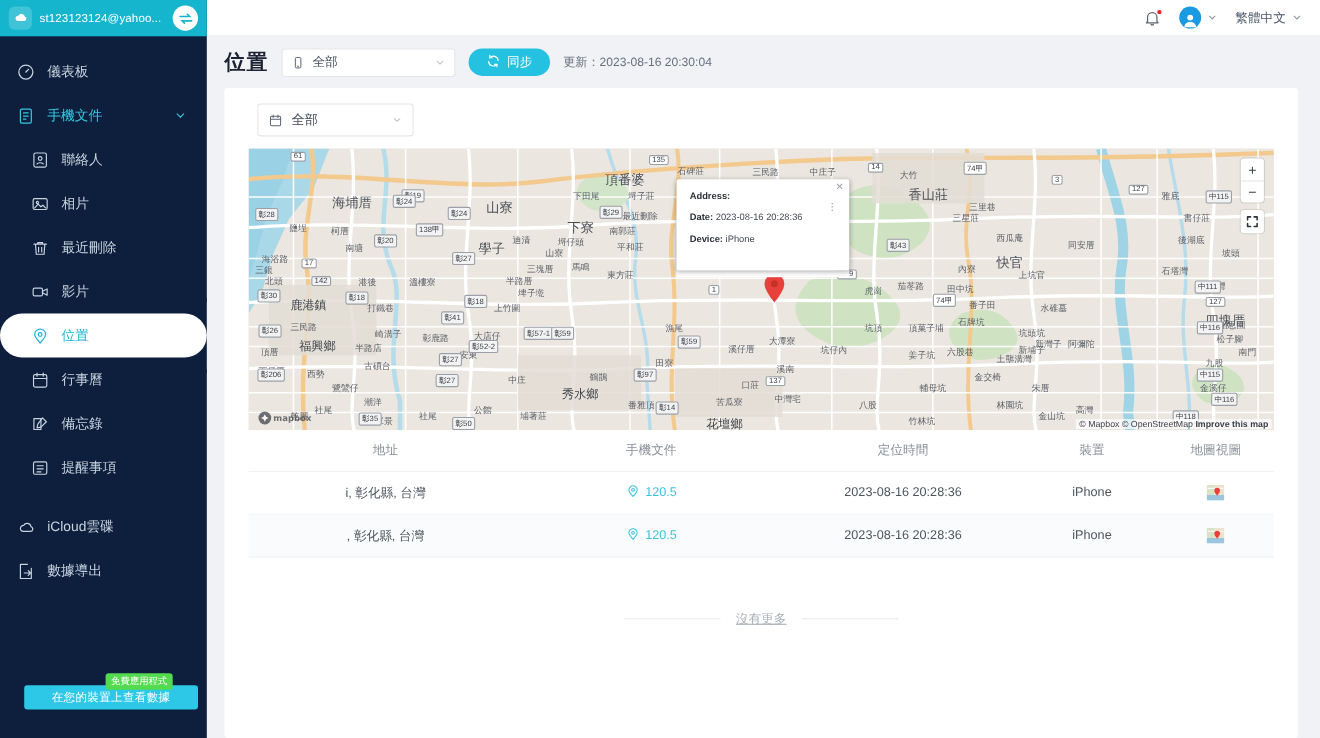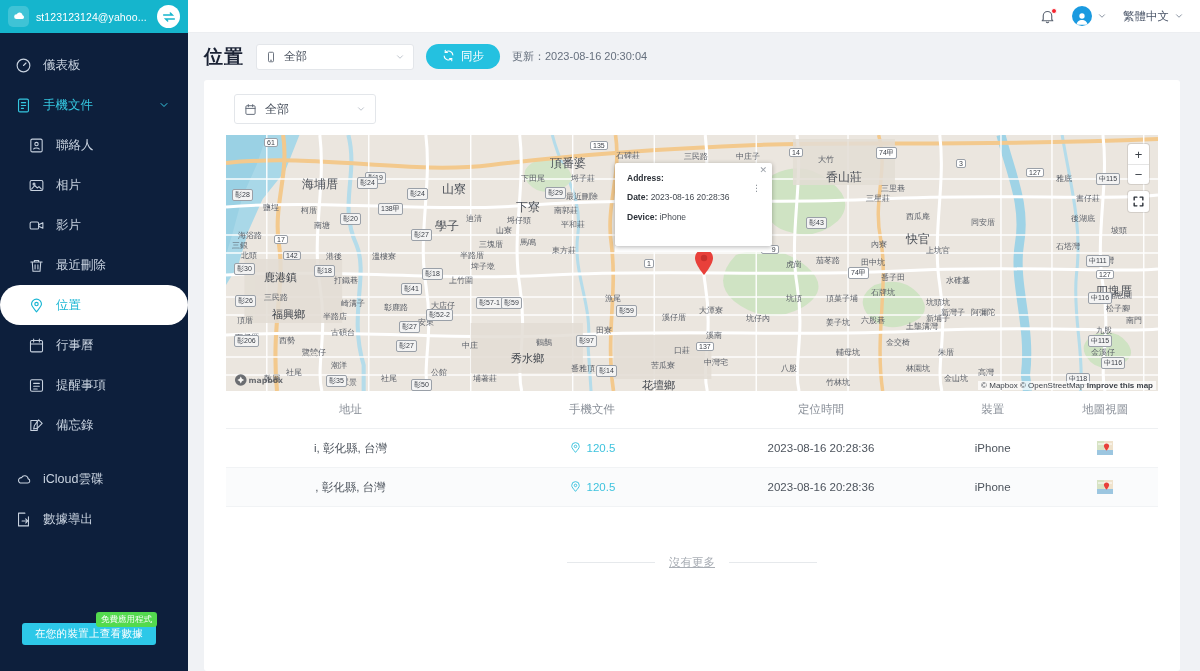--- a/index.html
+++ b/index.html
@@ -61,21 +61,21 @@
     content: ""; position: absolute; right: 0; width: 14px; height: 14px;
     background: #0d1f3c;
   }
   .nav-item.active::before { top: -14px; border-bottom-right-radius: 14px; }
   .nav-item.active::after { bottom: -14px; border-top-right-radius: 14px; }
 
   .nav-sep { height: 14px; }
 
   .sb-cta-wrap { position: relative; padding: 0 0 26px 22px; }
   .sb-cta {
-    width: 134px; height: 22px; background: #2dc8e8; border-radius: 3px;
+    width: 158px; height: 22px; background: #2dc8e8; border-radius: 3px;
     display: flex; align-items: center; justify-content: center;
     color: #ffffff; font-size: 10.5px; cursor: pointer; letter-spacing: .3px;
   }
   .sb-cta-badge {
     position: absolute; top: -11px; left: 96px;
     background: #53da4e; color: #ffffff; font-size: 8.5px;
     border-radius: 3px; padding: 1.5px 5px; white-space: nowrap;
   }
 
   
@@ -277,37 +277,37 @@
               <rect x="3" y="5" width="18" height="14" rx="2"></rect>
               <circle cx="8.5" cy="10" r="1.4"></circle>
               <path d="M5 17l4.5-5 3.5 3.5 2.5-2 3.5 3.5" stroke-linecap="round" stroke-linejoin="round"></path>
             </svg>
         </span>
         <span>相片</span>
       </div>
 
       <div class="nav-item sub">
         <span class="ic">
+          <svg viewBox="0 0 24 24" fill="none" stroke="#c9d3e0" stroke-width="1.5" stroke-linecap="round">
+              <path d="M4 7h16M9 7V5h6v2M6 7l1 13h10l1-13M10 11v6M14 11v6"></path>
+            </svg>
+        </span>
+        <span>最近刪除</span>
+      </div>
+
+      <div class="nav-item sub">
+        <span class="ic">
           <svg viewBox="0 0 24 24" fill="none" stroke="#c9d3e0" stroke-width="1.5">
               <rect x="3" y="7" width="12" height="10" rx="2"></rect>
               <path d="M15 11l6-3v8l-6-3z" stroke-linejoin="round"></path>
             </svg>
         </span>
         <span>影片</span>
       </div>
 
-      <div class="nav-item sub">
-        <span class="ic">
-          <svg viewBox="0 0 24 24" fill="none" stroke="#c9d3e0" stroke-width="1.5" stroke-linecap="round">
-              <path d="M4 7h16M9 7V5h6v2M6 7l1 13h10l1-13M10 11v6M14 11v6"></path>
-            </svg>
-        </span>
-        <span>最近刪除</span>
-      </div>
-
       <div class="nav-item sub active">
         <span class="ic">
           <svg viewBox="0 0 24 24" fill="none" stroke="#19b6d4" stroke-width="1.6">
               <path d="M12 21c4-5 7-8 7-11a7 7 0 1 0-14 0c0 3 3 6 7 11z" stroke-linejoin="round"></path>
               <circle cx="12" cy="10" r="2.4"></circle>
             </svg>
         </span>
         <span>位置</span>
       </div>
 
@@ -316,36 +316,36 @@
           <svg viewBox="0 0 24 24" fill="none" stroke="#c9d3e0" stroke-width="1.5">
               <rect x="3.5" y="5" width="17" height="16" rx="2"></rect>
               <path d="M8 3v4M16 3v4M3.5 10h17" stroke-linecap="round"></path>
             </svg>
         </span>
         <span>行事曆</span>
       </div>
 
       <div class="nav-item sub">
         <span class="ic">
+          <svg viewBox="0 0 24 24" fill="none" stroke="#c9d3e0" stroke-width="1.5" stroke-linecap="round" stroke-linejoin="round">
+              <path d="M4 5h9v14H4z"></path>
+              <path d="M15 4l5 5-7 7-5 1 1-5z"></path>
+            </svg>
+        </span>
+        <span>備忘錄</span>
+      </div>
+
+      <div class="nav-item sub">
+        <span class="ic">
           <svg viewBox="0 0 24 24" fill="none" stroke="#c9d3e0" stroke-width="1.5" stroke-linecap="round">
               <rect x="3.5" y="4" width="17" height="16" rx="2"></rect>
               <path d="M8 9h8M8 13h8M8 17h5"></path>
             </svg>
         </span>
         <span>提醒事項</span>
-      </div>
-
-      <div class="nav-item sub">
-        <span class="ic">
-          <svg viewBox="0 0 24 24" fill="none" stroke="#c9d3e0" stroke-width="1.5" stroke-linecap="round" stroke-linejoin="round">
-              <path d="M4 5h9v14H4z"></path>
-              <path d="M15 4l5 5-7 7-5 1 1-5z"></path>
-            </svg>
-        </span>
-        <span>備忘錄</span>
       </div>
 
       <div class="nav-sep"></div>
 
       <div class="nav-item">
         <span class="ic">
           <svg viewBox="0 0 24 24" fill="none" stroke="#c9d3e0" stroke-width="1.5" stroke-linejoin="round">
               <path d="M18.6 11.1a5 5 0 0 0-9.4-1.7A4 4 0 0 0 5 13.3 3.7 3.7 0 0 0 8.7 17h9.1a3 3 0 0 0 .8-5.9z"></path>
             </svg>
         </span>

